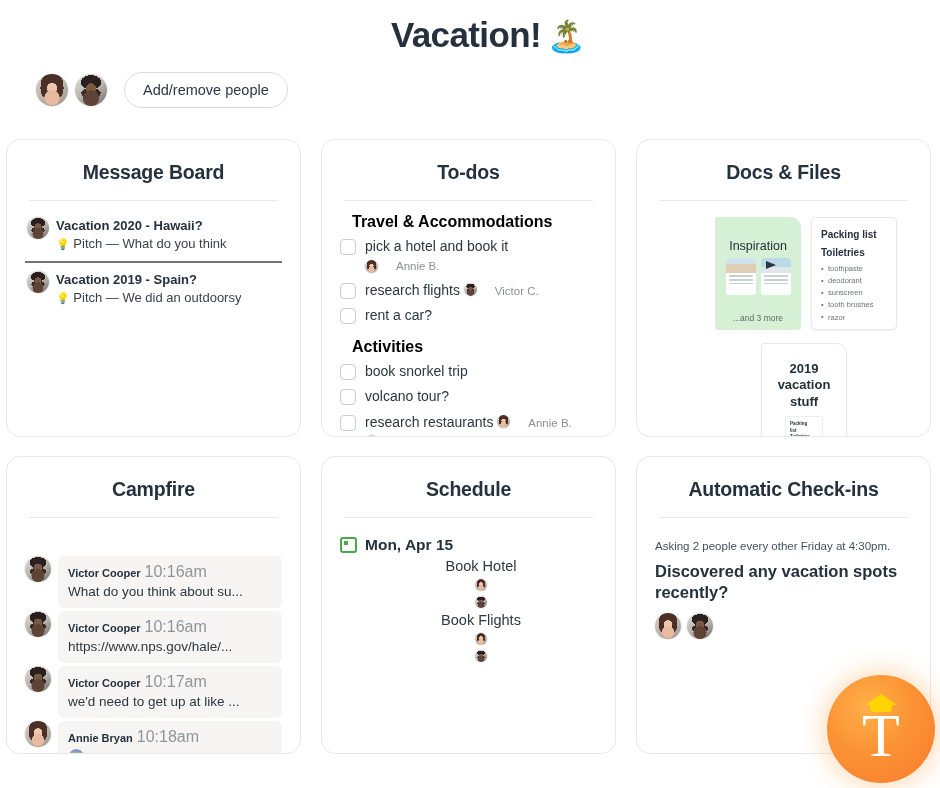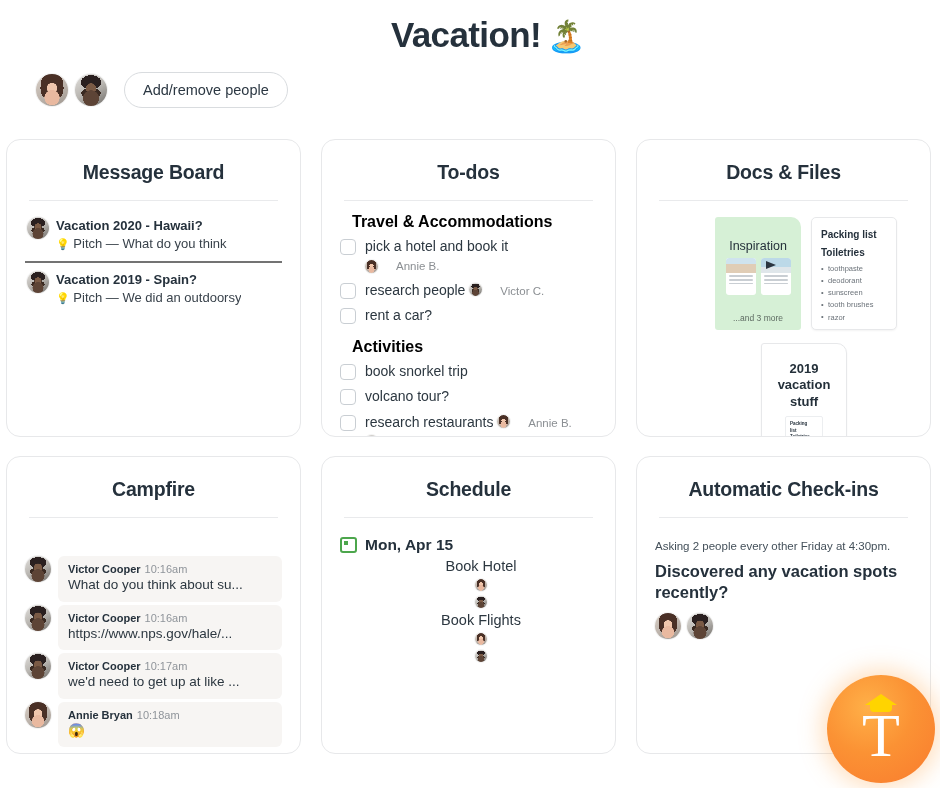--- a/index.html
+++ b/index.html
@@ -153,21 +153,21 @@
 
   
   .cf-list { margin-top: 38px; }
   .cf-row { display: flex; align-items: flex-start; gap: 7px; margin-bottom: 3px; }
   .cf-bubble {
     background: #f7f5f3; border-radius: 6px; padding: 6px 10px 7px 10px;
     flex: 1; min-width: 0;
   }
   .cf-meta { font-size: 11px; line-height: 1.3; }
   .cf-name { font-weight: 700; color: #25313c; }
-  .cf-time { color: #8f949a; margin-left: 4px; font-size: 11px; }
+  .cf-time { color: #8f949a; margin-left: 4px; font-size: 16px; }
   .cf-msg { font-size: 13.5px; color: #2c3740; line-height: 1.35; white-space: nowrap; overflow: hidden; }
 
   
   .sc-wrap { margin-top: 18px; }
   .sc-head { display: flex; align-items: center; gap: 8px; }
   .cal-icon {
     width: 17px; height: 16px; border: 2px solid #4ca64c; border-radius: 3px;
     position: relative; flex: none; background: #fff;
   }
   .cal-icon::before { content:""; position:absolute; left:2px; top:2px; width:4px; height:4px; background:#4ca64c; }
@@ -256,21 +256,21 @@
           <div>
             <div class="td-text">pick a hotel and book it</div>
             <div class="assignee">
                 <span class="avatar av-13 face-annie"></span>
                 <span>Annie B.</span>
               </div>
           </div>
         </div>
         <div class="td-row">
           <span class="chk"></span>
-          <div class="td-text"><span>research people</span> <span class="assignee">
+          <div class="td-text"><span>research flights</span> <span class="assignee">
                 <span class="avatar av-13 face-victor"></span>
                 <span>Victor C.</span>
               </span></div>
         </div>
         <div class="td-row">
           <span class="chk"></span>
           <div class="td-text">rent a car?</div>
         </div>
 
         <div class="td-group">Activities</div>

